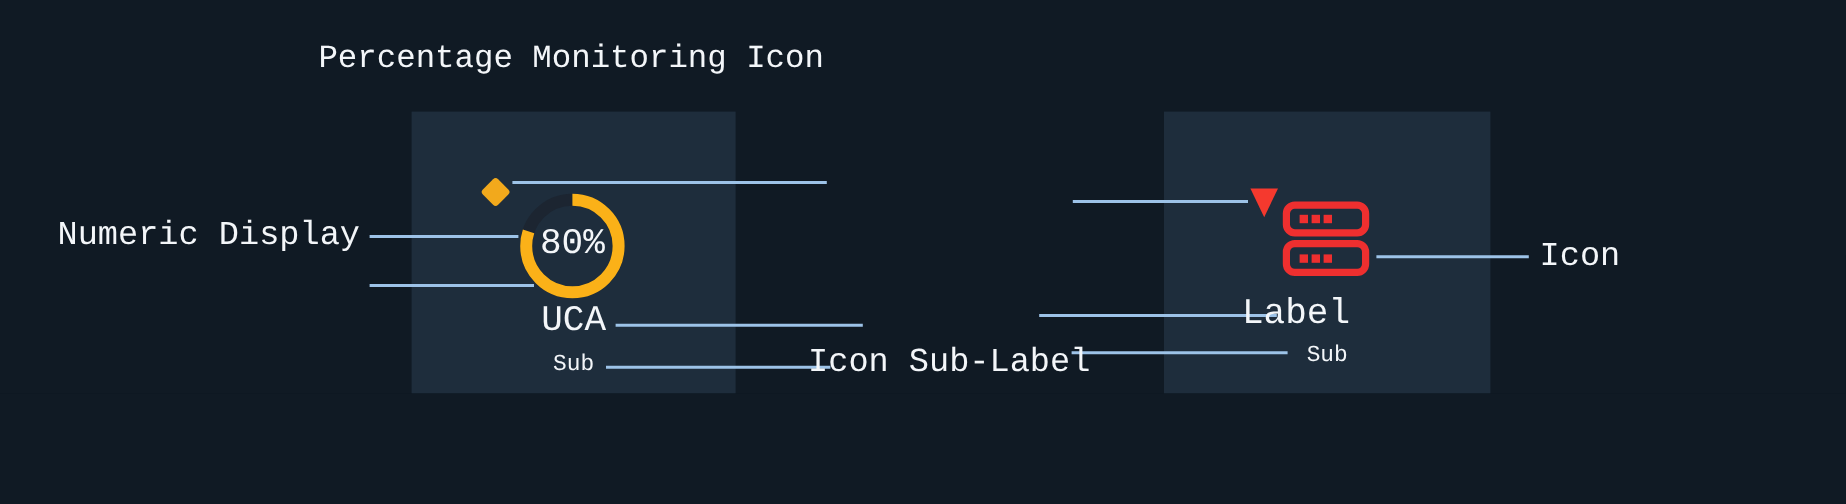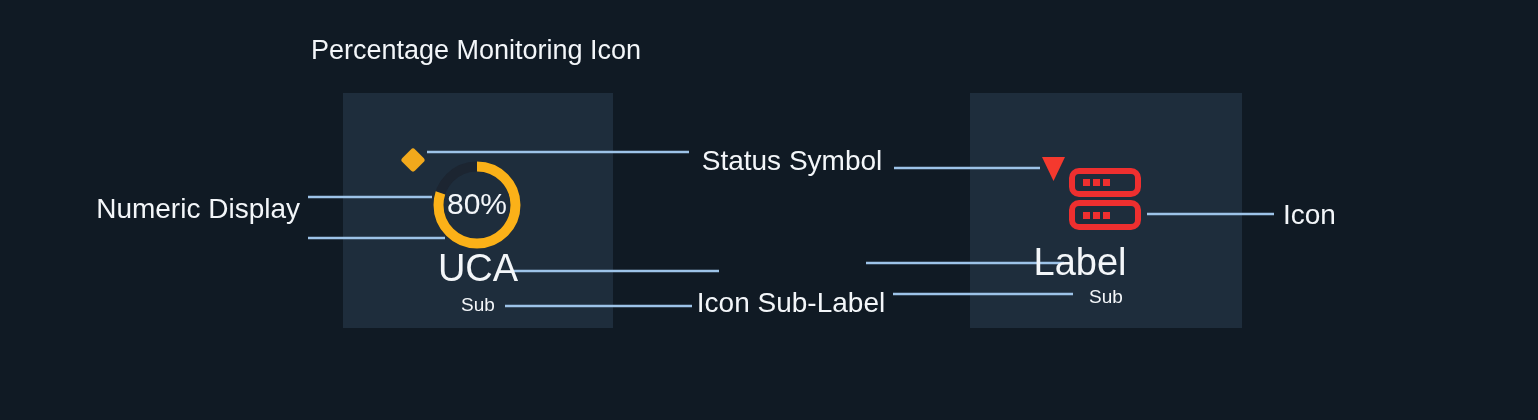--- a/index.html
+++ b/index.html
@@ -1,42 +1,42 @@
 <!DOCTYPE html>
 <html><head>
 <meta charset="utf-8">
 <style>
   html,body{margin:0;padding:0;background:#101a24;}
   .stage{
     position:relative;
     width:1538px;height:328px;
     background:#101a24;
     overflow:hidden;
-    font-family:Liberation Sans, sans-serif;
+    font-family:Liberation Mono, monospace;
   }
   .panel{
     position:absolute;
     width:270px;height:262px;
     background:#1e2d3c;
   }
   #panel-left{left:343px;top:93px;}
   #panel-right{left:970px;top:93px;width:272px;}
   svg.overlay{position:absolute;left:0;top:0;pointer-events:none;}
   .txt{
     position:absolute;
     color:#f3f6f9;
     white-space:nowrap;
     line-height:1;
   }
   .center{transform:translate(-50%,-50%);}
   .rightalign{transform:translate(-100%,-50%);}
   .leftalign{transform:translate(0,-50%);}
   .title{font-size:27px;}
   .annotation{font-size:28px;}
-  .big-label{font-size:38px;}
+  .big-label{font-size:30px;}
   .sub-label{font-size:19px;}
   .percent{font-size:30px;}
 </style>
 </head>
 <body>
 
 <div class="stage">
 
   <div class="panel" id="panel-left"></div>
   <div class="panel" id="panel-right"></div>
@@ -78,17 +78,16 @@
 
   <div class="txt title center" style="left:476px;top:50px;">Percentage Monitoring Icon</div>
 
   <div class="txt percent center" style="left:477px;top:204px;">80%</div>
   <div class="txt big-label center" style="left:478px;top:268px;">UCA</div>
   <div class="txt sub-label center" style="left:478px;top:304px;">Sub</div>
 
   <div class="txt big-label center" style="left:1080px;top:262px;">Label</div>
   <div class="txt sub-label center" style="left:1106px;top:296px;">Sub</div>
 
-  <div class="txt annotation rightalign" style="left:300px;top:197px;margin-top:12px;">Numeric Display</div>
-  <div class="txt annotation center" style="left:792px;top:161px;">Status Symbol</div>
+  <div class="txt annotation rightalign" style="left:300px;top:197px;">Numeric Display</div>
   <div class="txt annotation center" style="left:791px;top:303px;">Icon Sub-Label</div>
   <div class="txt annotation leftalign" style="left:1283px;top:215px;">Icon</div>
 </div>
 
 </body></html>

